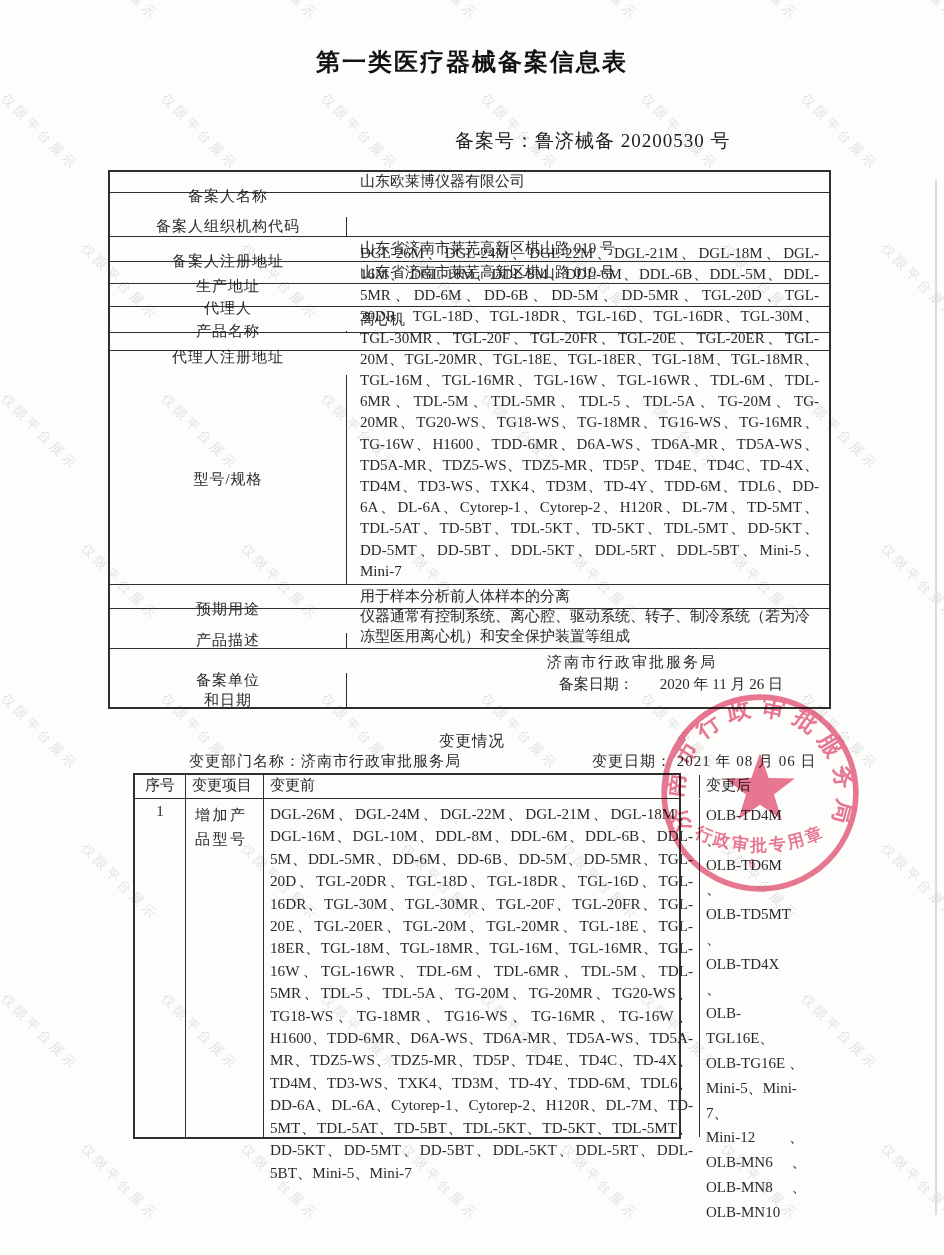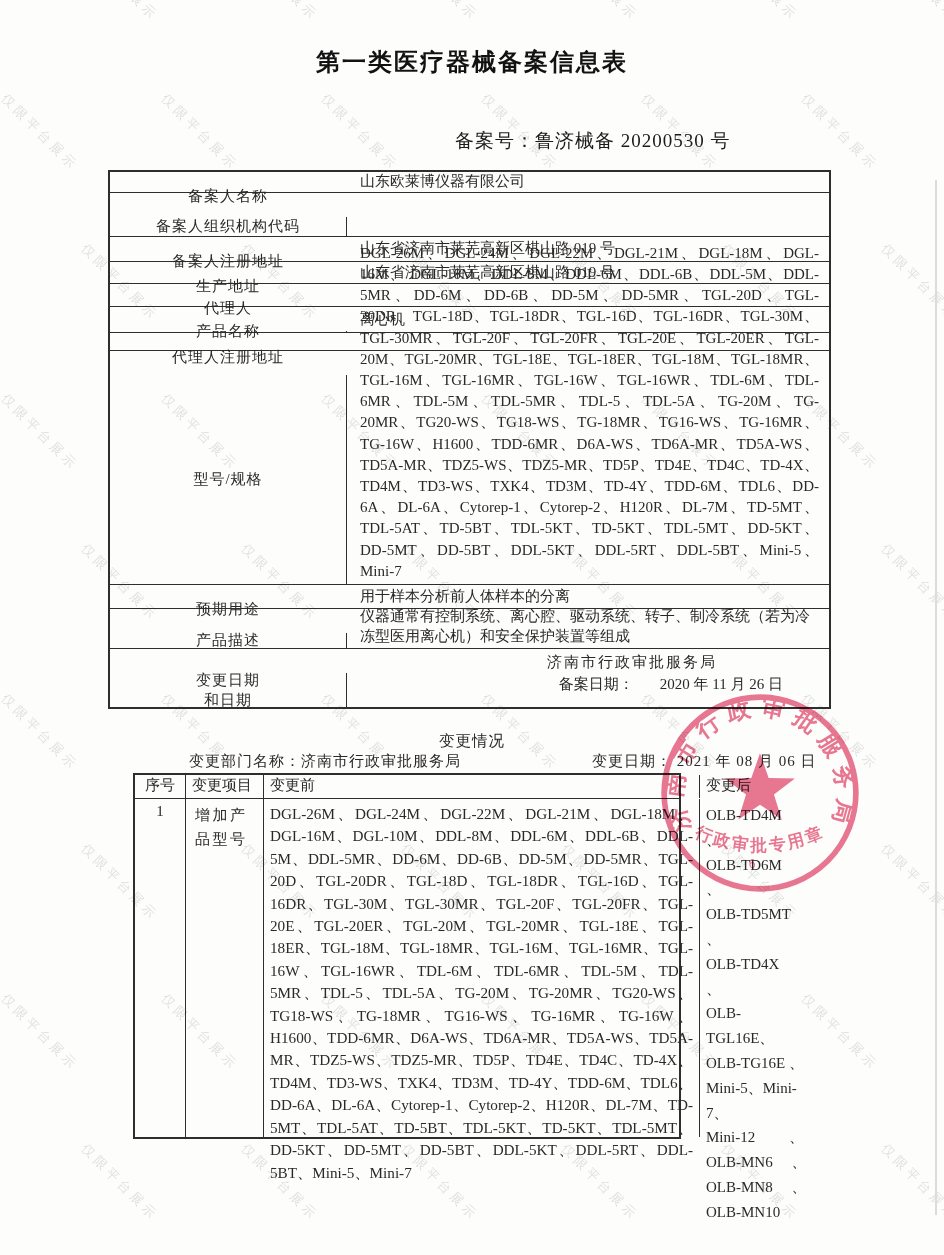--- a/index.html
+++ b/index.html
@@ -195,21 +195,21 @@
       <div class="lcell">预期用途</div>
       <div class="vcell">用于样本分析前人体样本的分离</div>
     </div>
     <div class="irow" style="height:40px">
       <div class="lcell">产品描述</div>
       <div class="vcell top" style="line-height:19.5px;">仪器通常有控制系统、离心腔、驱动系统、转子、制冷系统（若为冷冻型医用离心机）和安全保护装置等组成</div>
     </div>
     <div class="irow" style="height:58px">
       <div class="lcell">
         <div>
-          <div>变更日期</div>
+          <div>备案单位</div>
           <div>和日期</div>
         </div>
       </div>
       <div class="unit-vcell">
         <div class="unit-authority">济南市行政审批服务局</div>
         <div class="unit-dateline">
           <span>备案日期：</span><span class="gap"></span><span>2020 年 11 月 26 日</span>
         </div>
       </div>
     </div>

